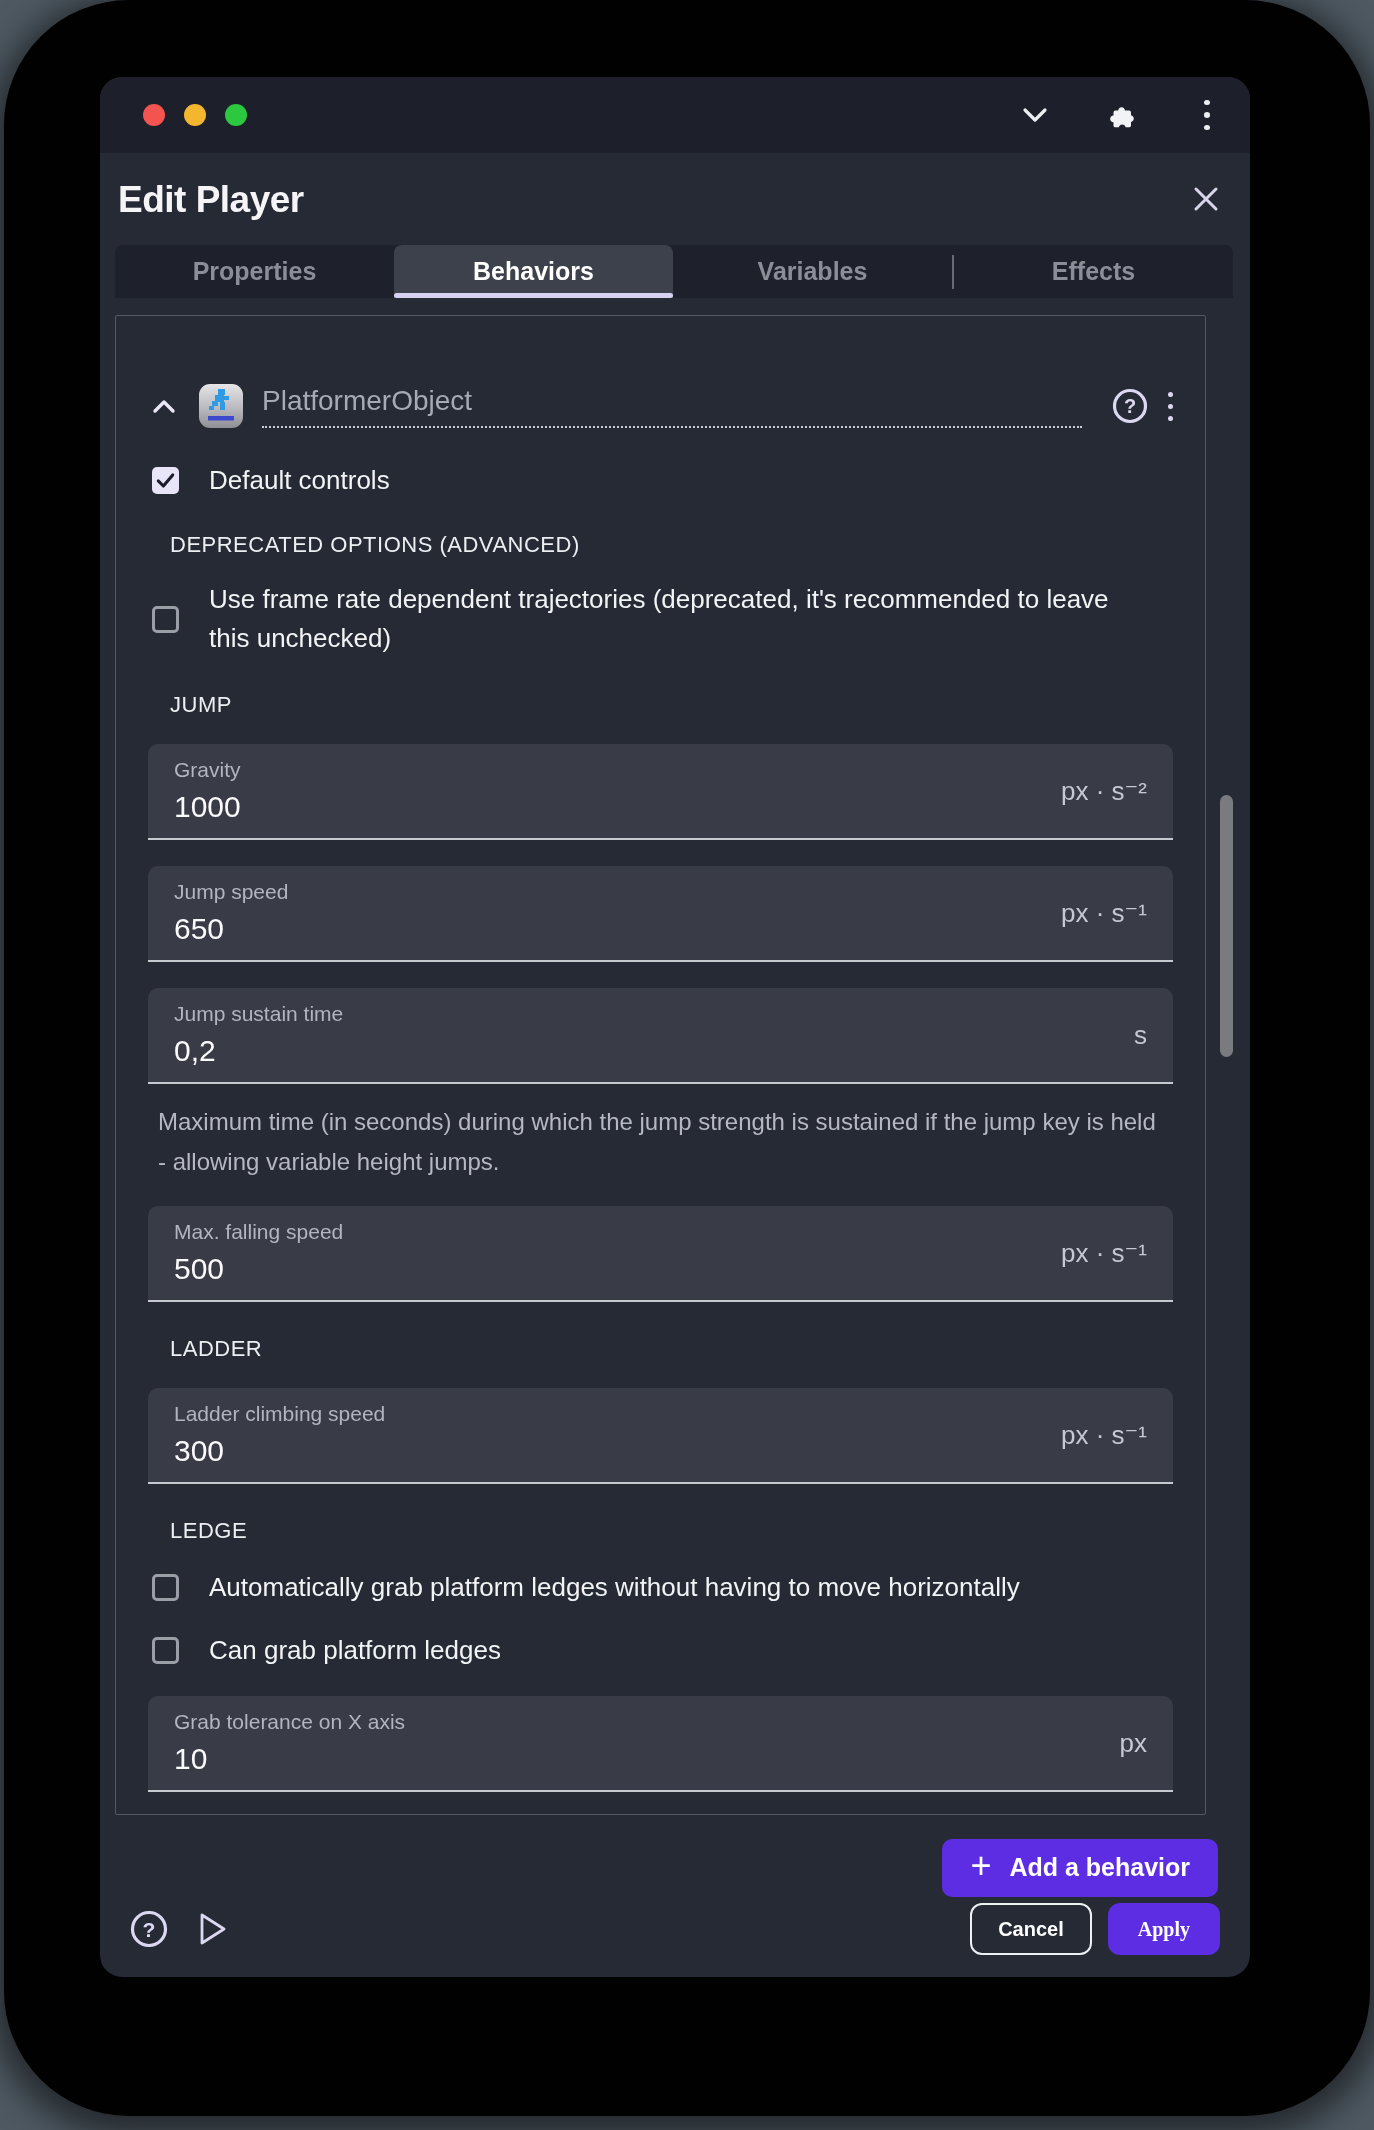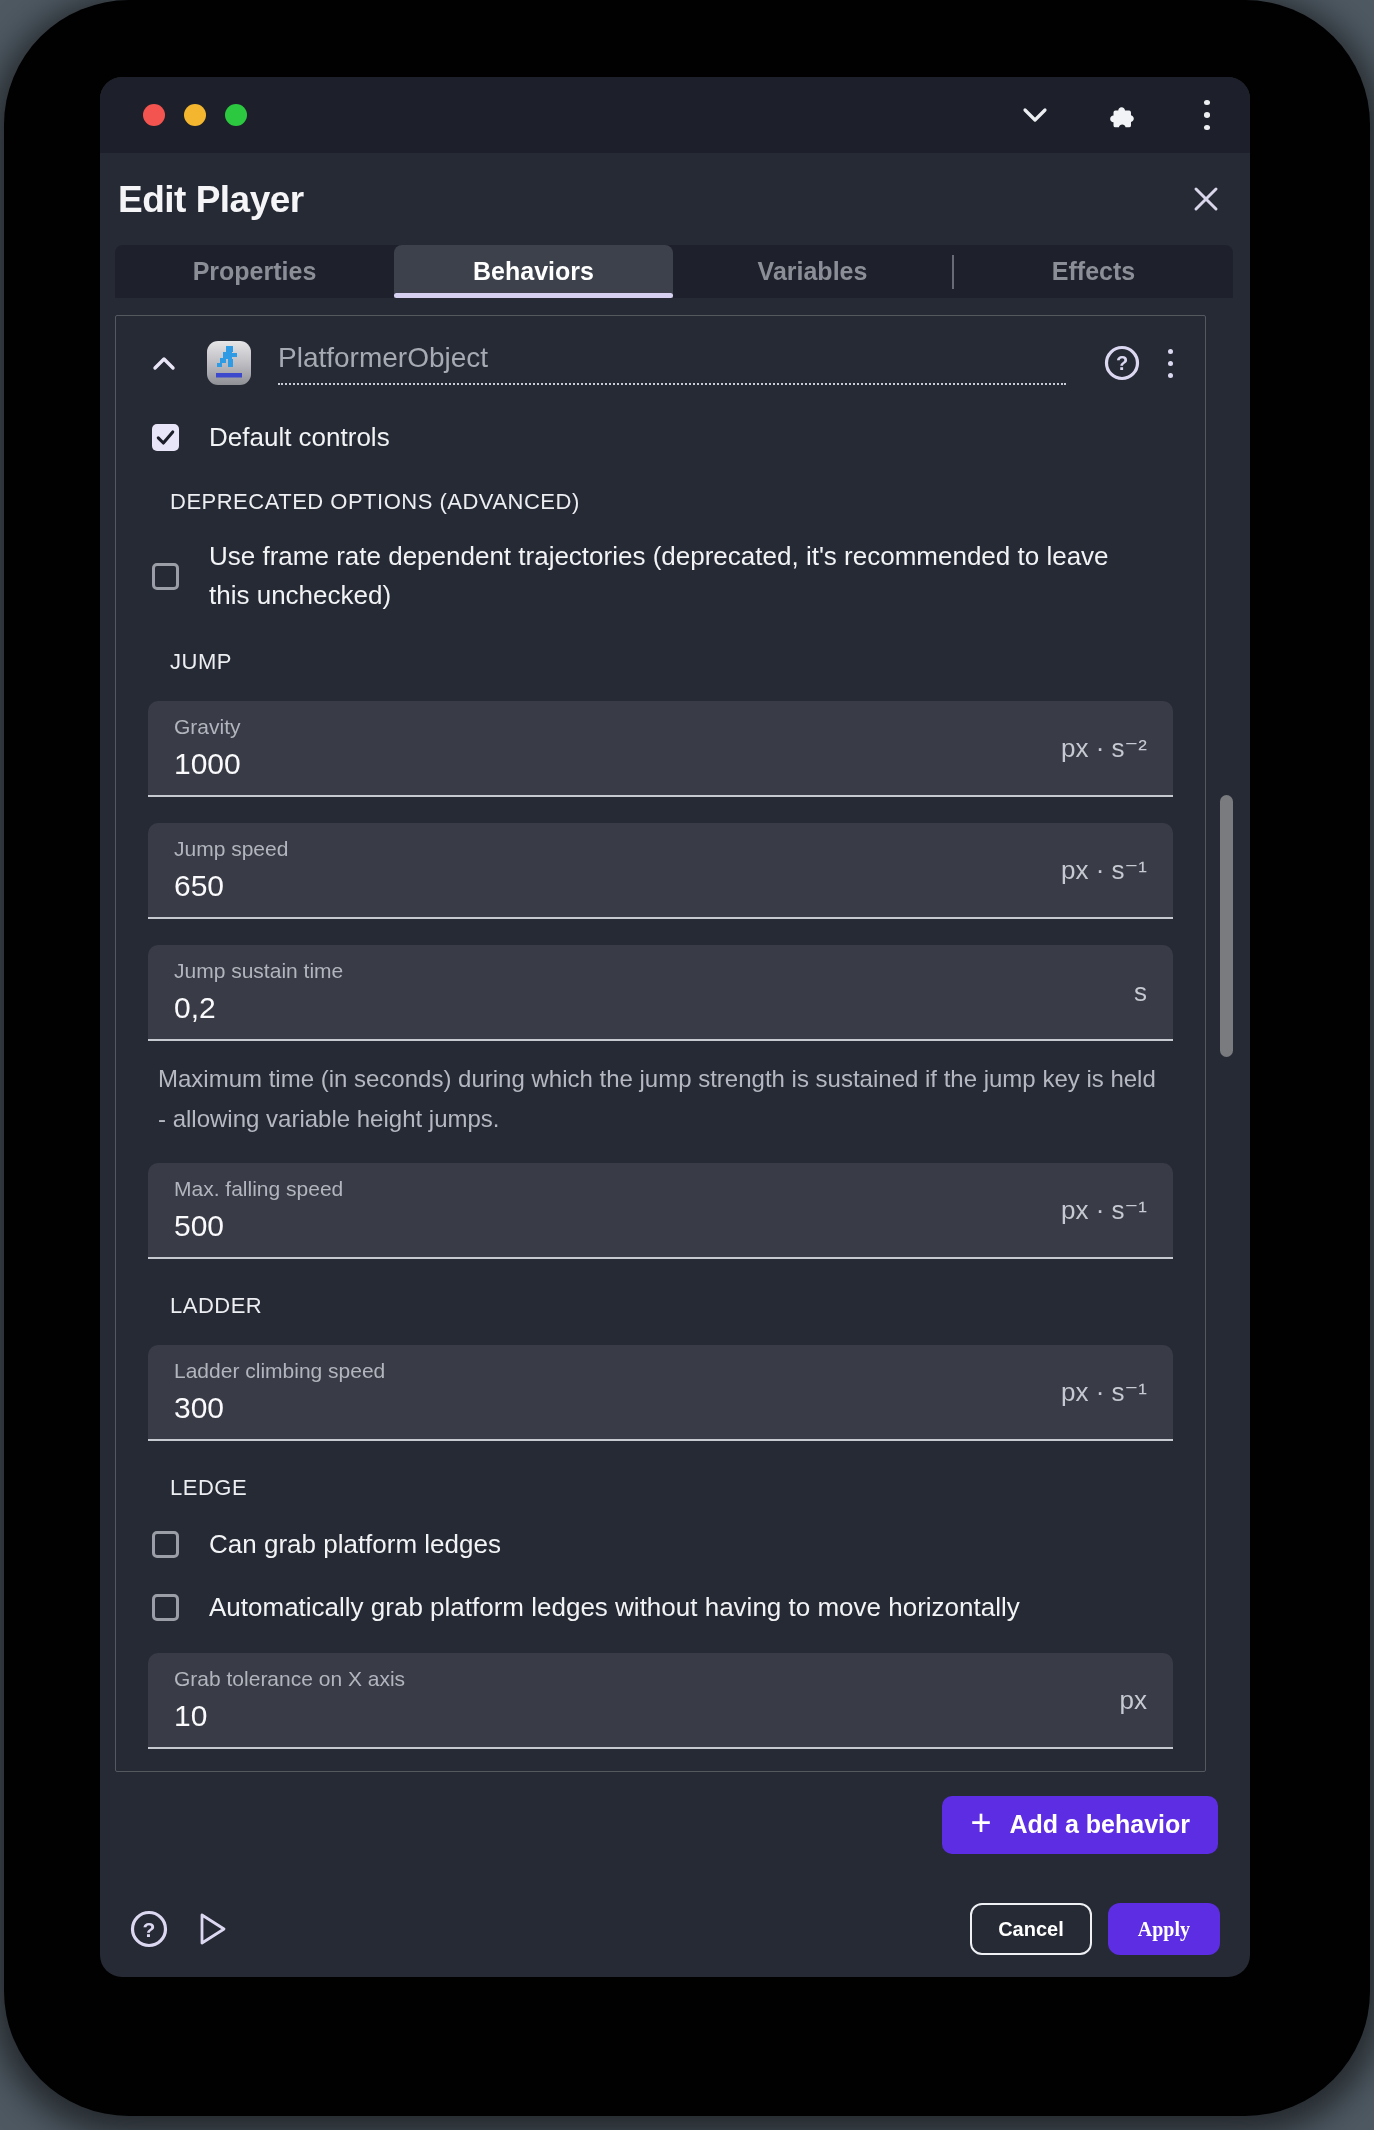--- a/index.html
+++ b/index.html
@@ -25,21 +25,21 @@
   .close-btn{margin-top:6px;cursor:pointer;}
   
   .tabs{margin:24px 17px 0 15px;height:53px;display:flex;background:#1e212b;border-radius:8px 8px 0 0;}
   .tab{flex:1;display:flex;align-items:center;justify-content:center;font-size:25px;font-weight:bold;
        color:#8b8e96;cursor:pointer;position:relative;}
   .tab.active{background:#3d414b;color:#ffffff;border-radius:8px 8px 0 0;}
   .tab.active::after{content:"";position:absolute;left:0;right:0;bottom:0;height:5px;background:#d7d1f1;border-radius:3px;}
   .tab-sep{width:2px;height:34px;background:#686b73;align-self:center;}
   
   .panel{margin:17px 44px 0 15px;border:1px solid #55585f;border-radius:2px;padding:18px 32px 22px;}
-  .bhv-head{display:flex;align-items:center;gap:26px;height:58px;}
+  .bhv-head{display:flex;align-items:center;gap:18px;height:58px;margin-top:43px;}
   .chev-btn{width:32px;height:32px;display:flex;align-items:center;justify-content:center;cursor:pointer;}
   .bhv-badge{width:46px;height:46px;flex:0 0 46px;}
   .bhv-name{flex:1;font-size:28px;color:#a6aab2;padding-bottom:9px;border-bottom:2px dotted #c9ccd4;
             margin-right:10px;cursor:text;}
   .icon-btn{display:flex;align-items:center;justify-content:center;cursor:pointer;}
   
   .cb-row{display:flex;align-items:center;gap:30px;margin-top:26px;padding-left:4px;}
   .cb{width:27px;height:27px;flex:0 0 27px;border-radius:5px;cursor:pointer;display:flex;align-items:center;justify-content:center;}
   .cb.unchecked{border:3px solid #9b9ea6;background:transparent;}
   .cb.checked{background:#e9e5f9;}
@@ -218,26 +218,26 @@
       <div class="field">
         <div class="f-label">Ladder climbing speed</div>
         <div class="f-value">300</div>
         <div class="f-unit">px · s⁻¹</div>
       </div>
 
       <div class="sec-title">LEDGE</div>
 
       <div class="cb-row" style="margin-top:24px">
         <span class="cb unchecked"></span>
-        <span class="cb-label">Can grab platform ledges</span>
+        <span class="cb-label">Automatically grab platform ledges without having to move horizontally</span>
       </div>
 
       <div class="cb-row" style="margin-top:24px">
         <span class="cb unchecked"></span>
-        <span class="cb-label">Automatically grab platform ledges without having to move horizontally</span>
+        <span class="cb-label">Can grab platform ledges</span>
       </div>
 
       <div class="field">
         <div class="f-label">Grab tolerance on X axis</div>
         <div class="f-value">10</div>
         <div class="f-unit">px</div>
       </div>
 
     </div>
 

